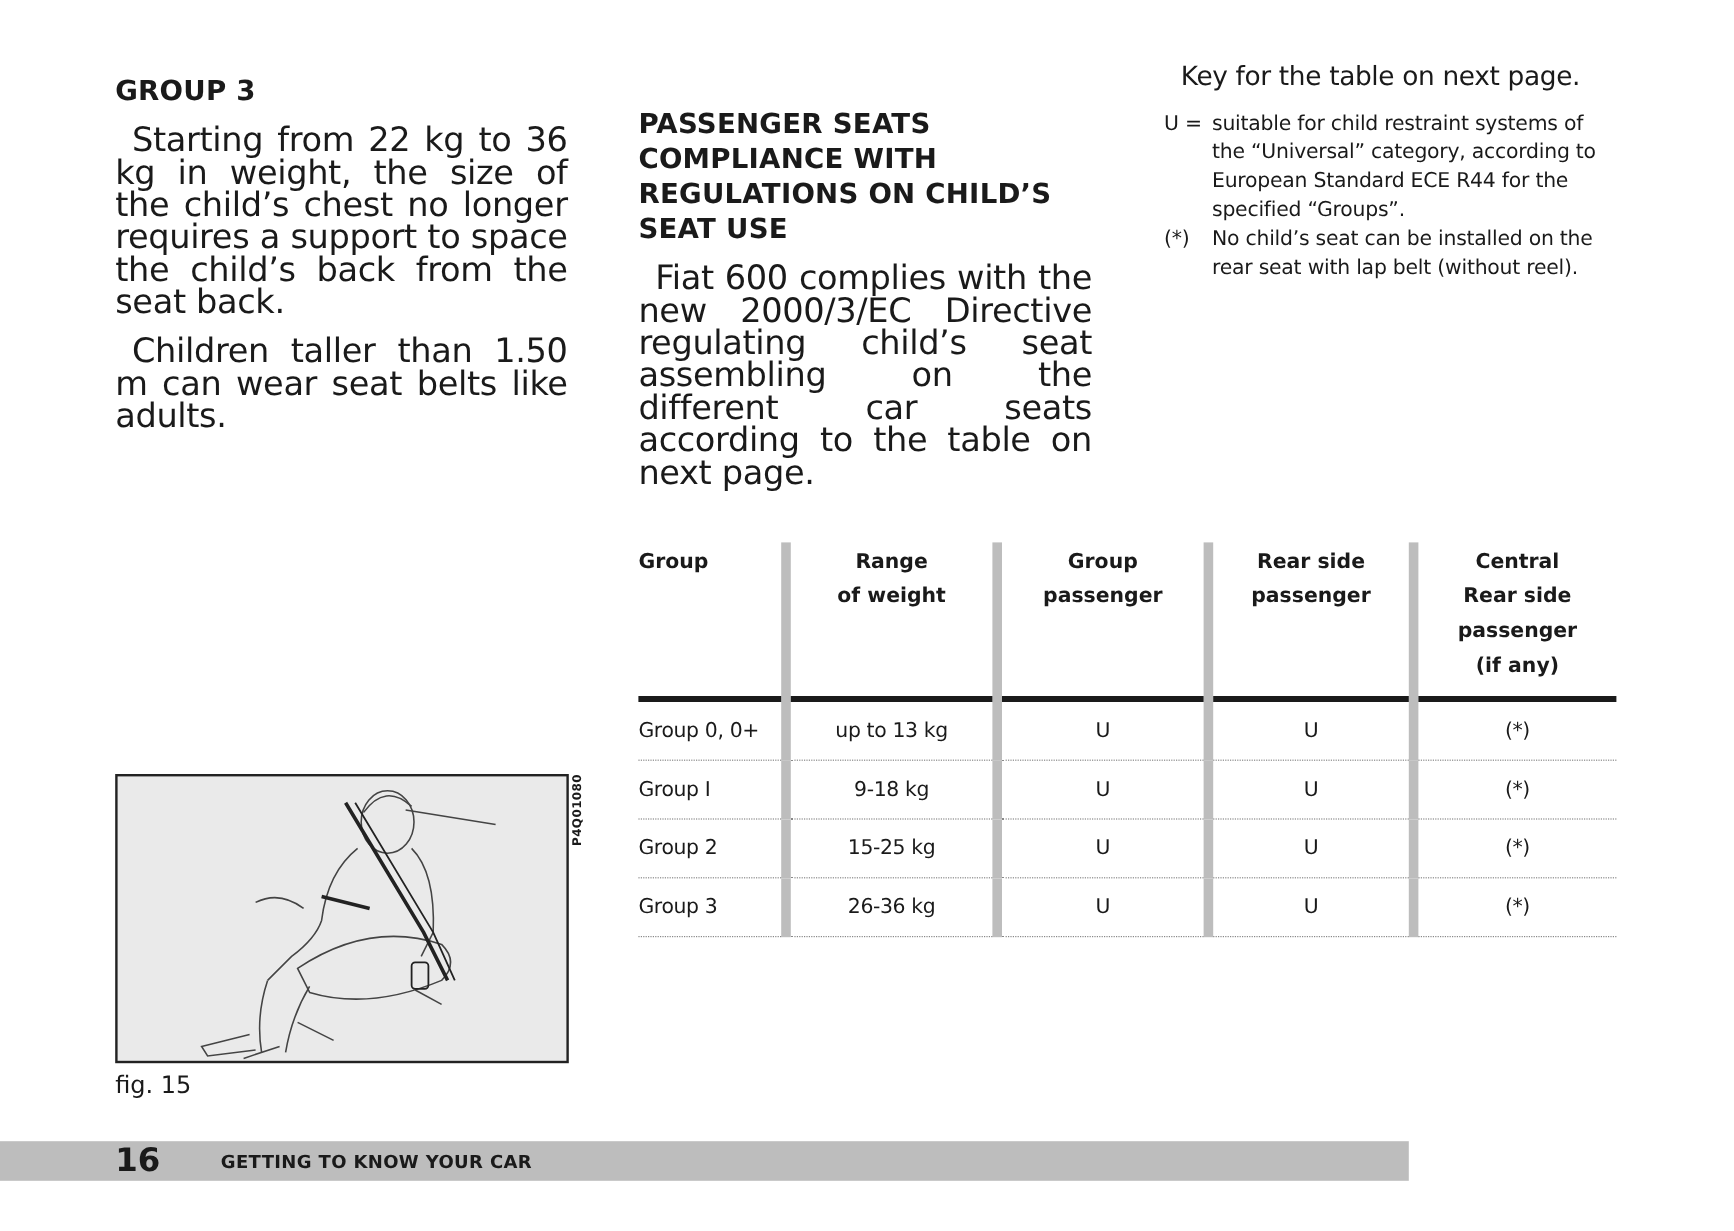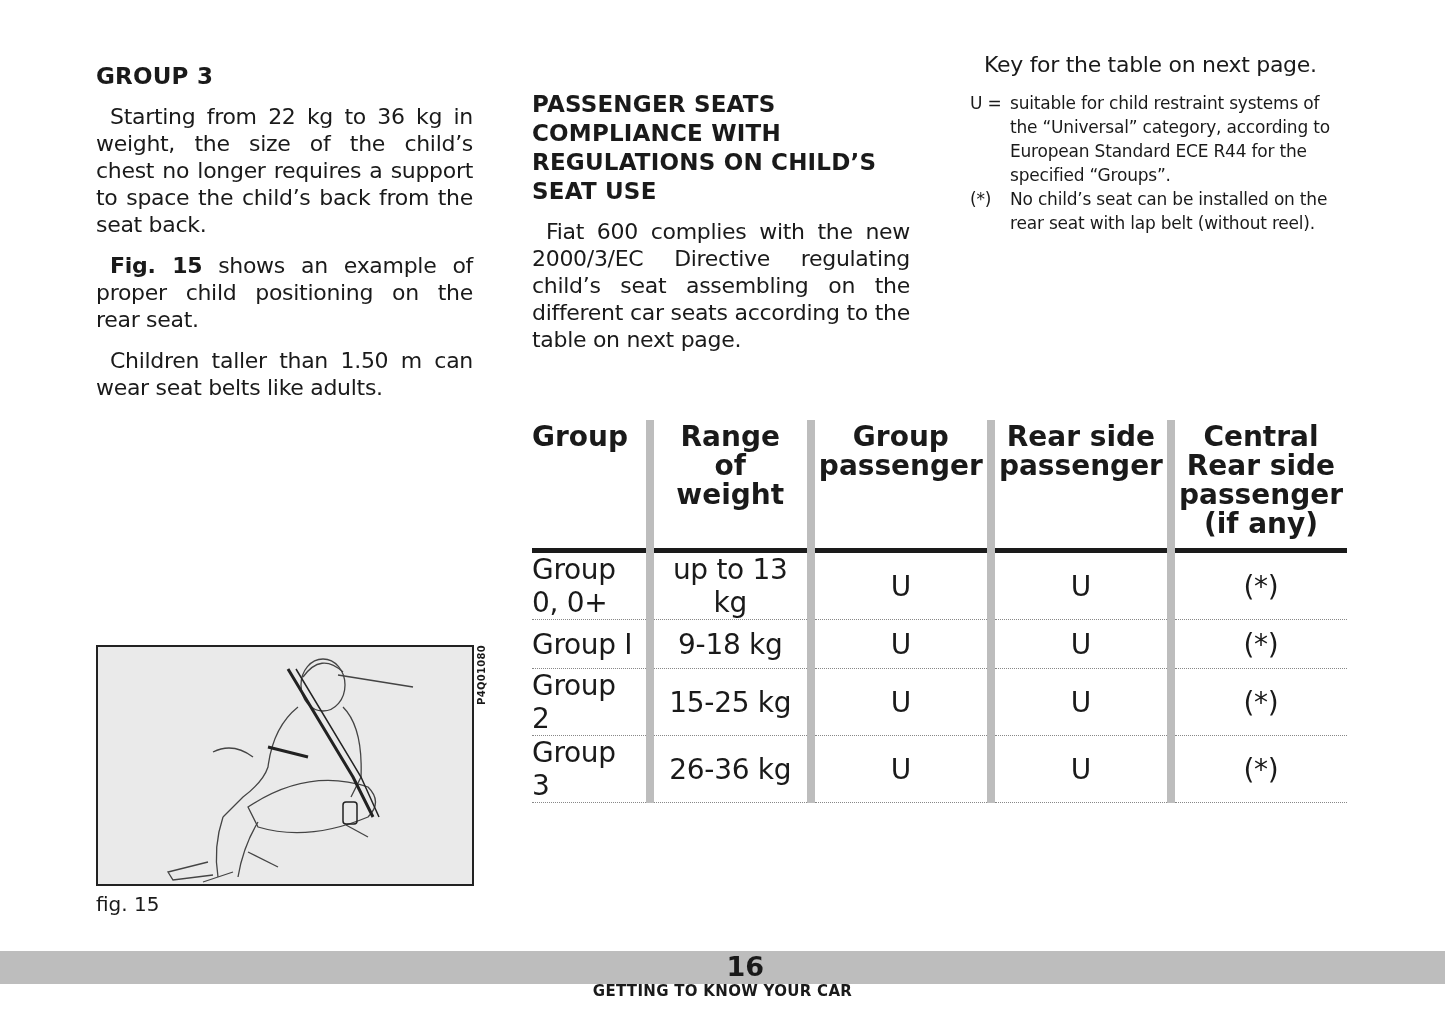--- a/index.html
+++ b/index.html
@@ -1,44 +1,43 @@
 <!DOCTYPE html>
 <html><head>
 <meta charset="utf-8">
 <style>
   html,body{margin:0;padding:0;background:#fff;}
   body{width:1445px;height:1026px;position:relative;overflow:hidden;font-family:"DejaVu Sans",sans-serif;color:#1a1a1a;}
   .col{position:absolute;}
   h2{margin:0;font-family:"DejaVu Sans",sans-serif;font-weight:bold;font-size:23px;line-height:29px;letter-spacing:0.2px;}
-  p.body{margin:0;font-size:22px;line-height:27px;text-align:justify;text-indent:14px;letter-spacing:-0.3px;}
+  p.body{margin:0;font-size:28px;line-height:27px;text-align:justify;text-indent:14px;letter-spacing:-0.3px;}
   p.body + p.body{margin-top:14px;}
   .key-title{font-size:22px;line-height:28px;margin:0 0 12px 14px;letter-spacing:-0.3px;}
   .key-row{display:flex;font-size:17px;line-height:24px;letter-spacing:-0.2px;}
   .key-sym{width:40px;flex:none;}
   .key-text{flex:1;}
-  table.seats{position:absolute;left:532px;top:420px;width:815px;border-collapse:collapse;font-size:28px;}
+  table.seats{position:absolute;left:532px;top:452px;width:815px;border-collapse:collapse;font-size:17px;}
   table.seats th{font-weight:bold;vertical-align:top;text-align:center;line-height:29px;padding:2px 4px 10px 4px;height:116px;border-bottom:5px solid #1a1a1a;}
   table.seats th:first-child{text-align:left;padding-left:0;}
   table.seats td{text-align:center;height:48px;border-bottom:1px dotted #888;padding:0 4px;vertical-align:middle;letter-spacing:-0.3px;}
   table.seats td:first-child{text-align:left;padding-left:0;}
   table.seats th:not(:last-child), table.seats td:not(:last-child){border-right:8px solid #bdbdbd;}
   .figure{position:absolute;left:96px;top:645px;width:374px;height:237px;border:2px solid #222;background:#eaeaea;overflow:hidden;}
   .fig-code{position:absolute;left:476px;top:645px;width:14px;height:60px;font-size:10px;font-weight:bold;writing-mode:vertical-rl;transform:rotate(180deg);letter-spacing:0.3px;}
   .fig-caption{position:absolute;left:96px;top:892px;font-size:20px;}
-  .footer{position:absolute;left:0;top:951px;width:1445px;height:33px;background:#bdbdbd;display:flex;align-items:center;flex-direction:column;}
+  .footer{position:absolute;left:0;top:951px;width:1174px;height:33px;background:#bdbdbd;display:flex;align-items:center;}
   .page-num{margin-left:96px;font-size:27px;font-weight:bold;width:88px;}
   .section-title{font-size:15px;font-weight:bold;letter-spacing:0.3px;}
 </style>
 </head>
 <body>
 
 <div class="col" style="left:96px;top:62px;width:377px;">
   <h2 style="margin-bottom:12px;">GROUP 3</h2>
   <p class="body">Starting from 22 kg to 36 kg in weight, the size of the child’s chest no longer requires a support to space the child’s back from the seat back.</p>
-  <p class="body"><b>Fig. 15</b><span> shows an example of proper child positioning on the rear seat.</span></p>
   <p class="body">Children taller than 1.50 m can wear seat belts like adults.</p>
 </div>
 
 <div class="col" style="left:532px;top:62px;width:378px;margin-top:28px;">
   <h2 style="margin-bottom:12px;width:370px;">PASSENGER SEATS COMPLIANCE WITH REGULATIONS ON CHILD’S SEAT USE</h2>
   <p class="body">Fiat 600 complies with the new 2000/3/EC Directive regulating child’s seat assembling on the different car seats according to the table on next page.</p>
 </div>
 
 <div class="col" style="left:970px;top:51px;width:378px;">
   <p class="key-title">Key for the table on next page.</p>

